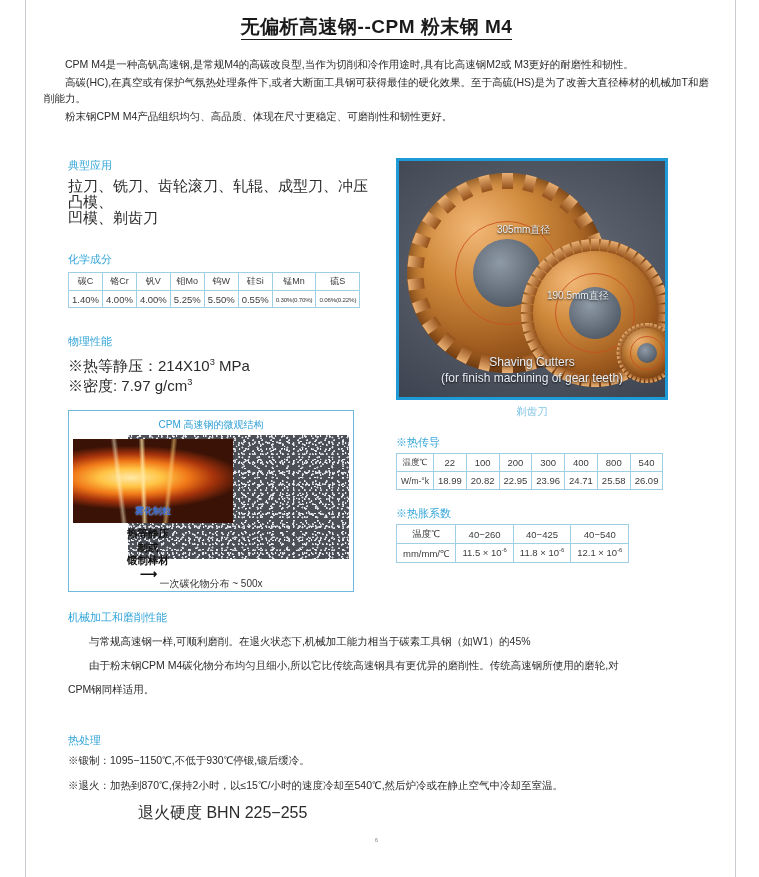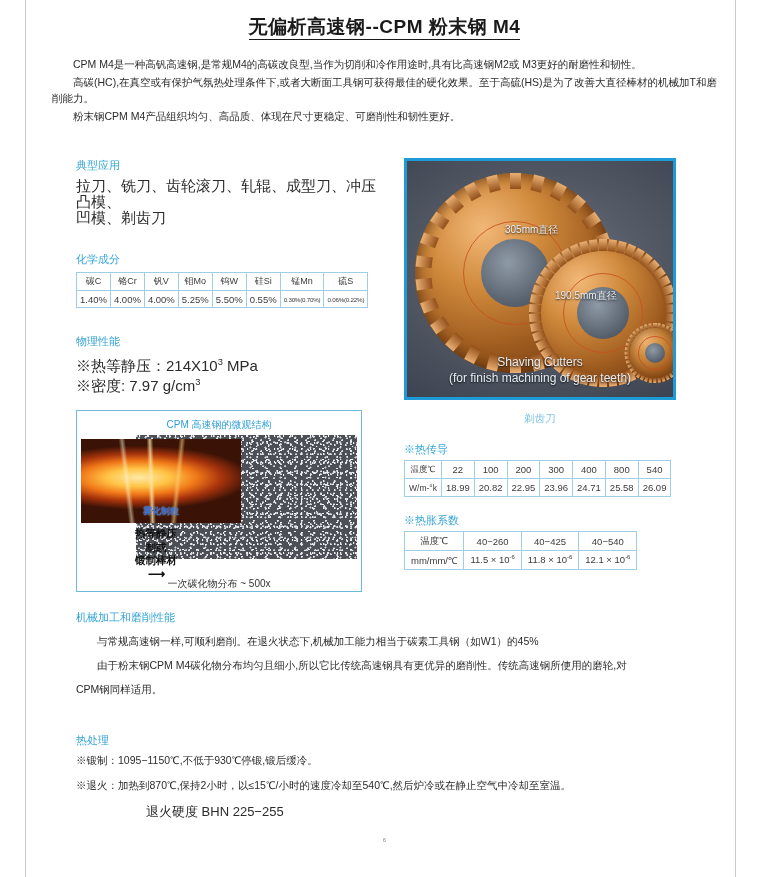--- a/index.html
+++ b/index.html
@@ -11,21 +11,21 @@
     color:#231f20;
     position:relative;
     overflow:hidden;
   }
   .page-border-left, .page-border-right {
     position:absolute; top:0; bottom:0; width:1px; background:#c9c9cf;
   }
   .page-border-left { left:25px; }
   .page-border-right { left:735px; }
 
-  .content { position:absolute; left:30px; top:0; width:709px; height:849px; }
+  .content { position:absolute; left:22px; top:0; width:709px; height:849px; }
 
   
   .doc-title {
     text-align:center;
     font-size:19px;
     font-weight:bold;
     letter-spacing:0.5px;
     margin-top:14px;
     color:#1a1a1a;
   }
@@ -181,35 +181,35 @@
   .g3 .ring { left:13px; top:13px; width:34px; height:34px; }
   .photo-label {
     position:absolute; color:#e8eef5; font-size:10px;
     text-shadow:0 1px 2px rgba(0,0,0,.85); white-space:nowrap;
   }
   .lbl-305  { left:98px; top:62px; }
   .lbl-190  { left:148px; top:128px; }
   .lbl-sh1  { left:0; right:0; bottom:28px; text-align:center; font-size:12px; }
   .lbl-sh2  { left:0; right:0; bottom:12px; text-align:center; font-size:12px; }
   .gear-caption {
-    text-align:center; color:#7fc4e4; font-size:10.5px; margin-top:12px;
+    text-align:center; color:#7fc4e4; font-size:10.5px; margin-top:5px;
   }
 
   
   .lower { position:absolute; left:46px; top:610px; width:640px; }
   .lower p.para {
     margin:0 0 2px 0; font-size:10.5px; line-height:22px;
     text-indent:2em; text-align:justify; color:#2b2b2b;
   }
   .lower p.para.cont { text-indent:0; }
   .heat { position:absolute; left:46px; top:733px; width:660px; }
   .heat p.item {
     margin:0 0 10px 0; font-size:10.5px; line-height:15px; color:#2b2b2b;
   }
-  .heat p.sub { margin:0; font-size:13px; color:#2b2b2b; padding-left:70px; }
+  .heat p.sub { margin:0; font-size:16px; color:#2b2b2b; padding-left:70px; }
   .page-num {
     position:absolute; left:0; right:0; bottom:6px; text-align:center;
     font-size:6px; color:#8a8a8a;
   }
 </style>
 </head>
 <body>
 
 <div class="page-border-left"></div>
 <div class="page-border-right"></div>

